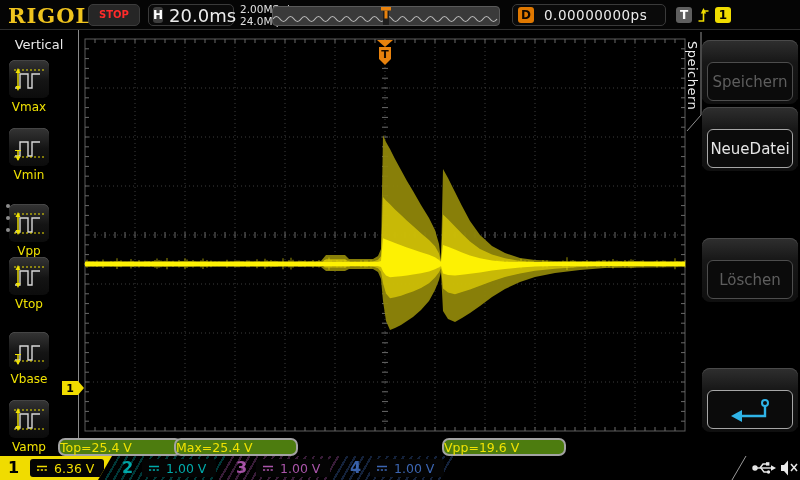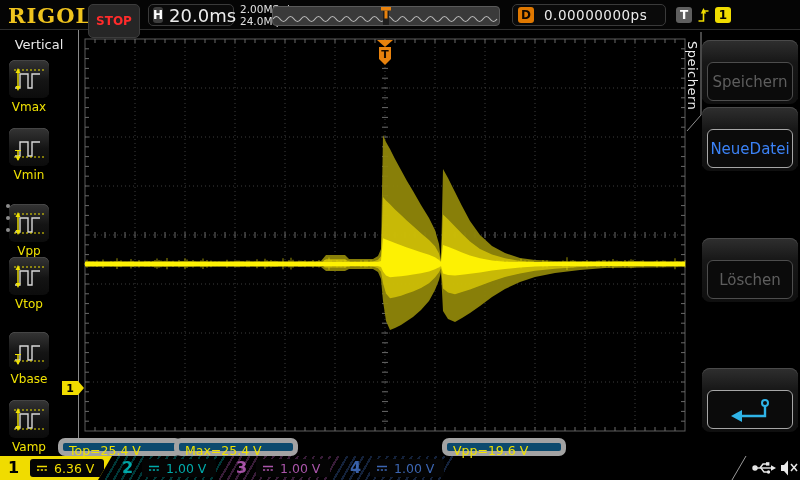--- a/index.html
+++ b/index.html
@@ -5,22 +5,22 @@
   html,body{margin:0;padding:0;background:#000;}
   *{box-sizing:border-box;}
   .screen{position:relative;width:800px;height:480px;background:#000;overflow:hidden;
           font-family:"DejaVu Sans","Liberation Sans",sans-serif;color:#ddd;}
 
   
   .topbar{position:absolute;left:0;top:0;width:800px;height:30px;background:#050505;
           border-bottom:1px solid #2e2e2e;}
   .logo{position:absolute;left:8px;top:3px;font-family:"DejaVu Serif","Liberation Serif",serif;
         font-weight:bold;font-size:21px;letter-spacing:1px;color:#f0c41e;}
-  .stop-btn{position:absolute;left:88px;top:4px;width:52px;height:34px;background:#262626;
-        border:1px solid #3c3c3c;border-radius:5px;color:#ff2b2b;font-weight:bold;font-size:12px;
+  .stop-btn{position:absolute;left:88px;top:4px;width:52px;height:22px;background:#262626;
+        border:1px solid #3c3c3c;border-radius:5px;color:#ff2b2b;font-weight:bold;font-size:10px;
         font-family:inherit;line-height:20px;text-align:center;padding:0;}
   .hbox{position:absolute;left:148px;top:4px;width:86px;height:22px;background:#0a0a0a;
         border:1px solid #3a3a3a;border-radius:5px;display:flex;align-items:center;padding:0 4px;gap:6px;}
   .h-badge{display:inline-block;width:16px;height:16px;background:#3d3d3d;border-radius:3px;
         color:#fff;font-weight:bold;font-size:12px;text-align:center;line-height:16px;}
   .h-val{color:#ececec;font-size:18px;}
   .srate{position:absolute;left:240px;top:3px;font-size:10.5px;line-height:12px;color:#e0e0e0;}
   .thumb{position:absolute;left:272px;top:6px;width:228px;height:20px;background:#3a3a3a;
         border:1px solid #5a5a5a;border-radius:4px;overflow:hidden;}
   .dbox{position:absolute;left:512px;top:4px;width:154px;height:22px;background:#0a0a0a;
@@ -46,27 +46,27 @@
   .lm-dot{position:absolute;left:6px;width:4px;height:4px;border-radius:50%;background:#8d8d8d;}
 
   
   .right-menu{position:absolute;left:686px;top:30px;width:114px;height:427px;background:#000;}
   .rm-tab-label{position:absolute;left:-2px;top:11px;width:16px;height:96px;writing-mode:vertical-rl;
         color:#ececec;font-size:13px;letter-spacing:.5px;}
   .rm-btn{position:absolute;left:16px;width:96px;height:64px;border-radius:8px;
         background:linear-gradient(#2f2f2f,#171717 35%,#0f0f0f);box-shadow:inset 0 1px 0 #4a4a4a;}
   .rm-btn .inner{position:absolute;left:5px;right:5px;top:22px;height:39px;border-radius:6px;
         background:#0b0b0b;display:flex;align-items:center;justify-content:center;
-        font-size:15px;border:1.5px solid #a6a6a6;color:#3b82f6;}
+        font-size:15px;border:1.5px solid #a6a6a6;color:#e5e5e5;}
   .rm-btn.disabled .inner{border-color:#4d4d4d;color:#5e5e5e;}
 
   
-  .meas-box{position:absolute;top:438px;width:124px;height:18px;border:5px solid #a3a3a3;
-        border-radius:7px;background:#0c4a6e;color:#f0e203;font-size:12.5px;line-height:16px;
-        padding-left:6px;white-space:nowrap;}
+  .meas-box{position:absolute;top:438px;width:124px;height:18px;border:2px solid #a3a3a3;
+        border-radius:7px;background:#4d7c0f;color:#f0e203;font-size:12.5px;line-height:16px;
+        white-space:nowrap;}
 
   
   .chanbar{position:absolute;left:0;top:456px;width:800px;height:24px;background:#000;}
   .chan{position:absolute;top:0;height:24px;}
   .chan .num{position:absolute;top:1px;font-size:16px;font-weight:bold;line-height:22px;}
   .chan .valbox{position:absolute;left:30px;top:3px;width:74px;height:18px;border-radius:3px;
         background:#040404;display:flex;align-items:center;gap:6px;padding:0 6px;font-size:12.5px;}
   .statusicons{position:absolute;top:0;left:718px;width:82px;height:24px;}
 </style>
 </head>

